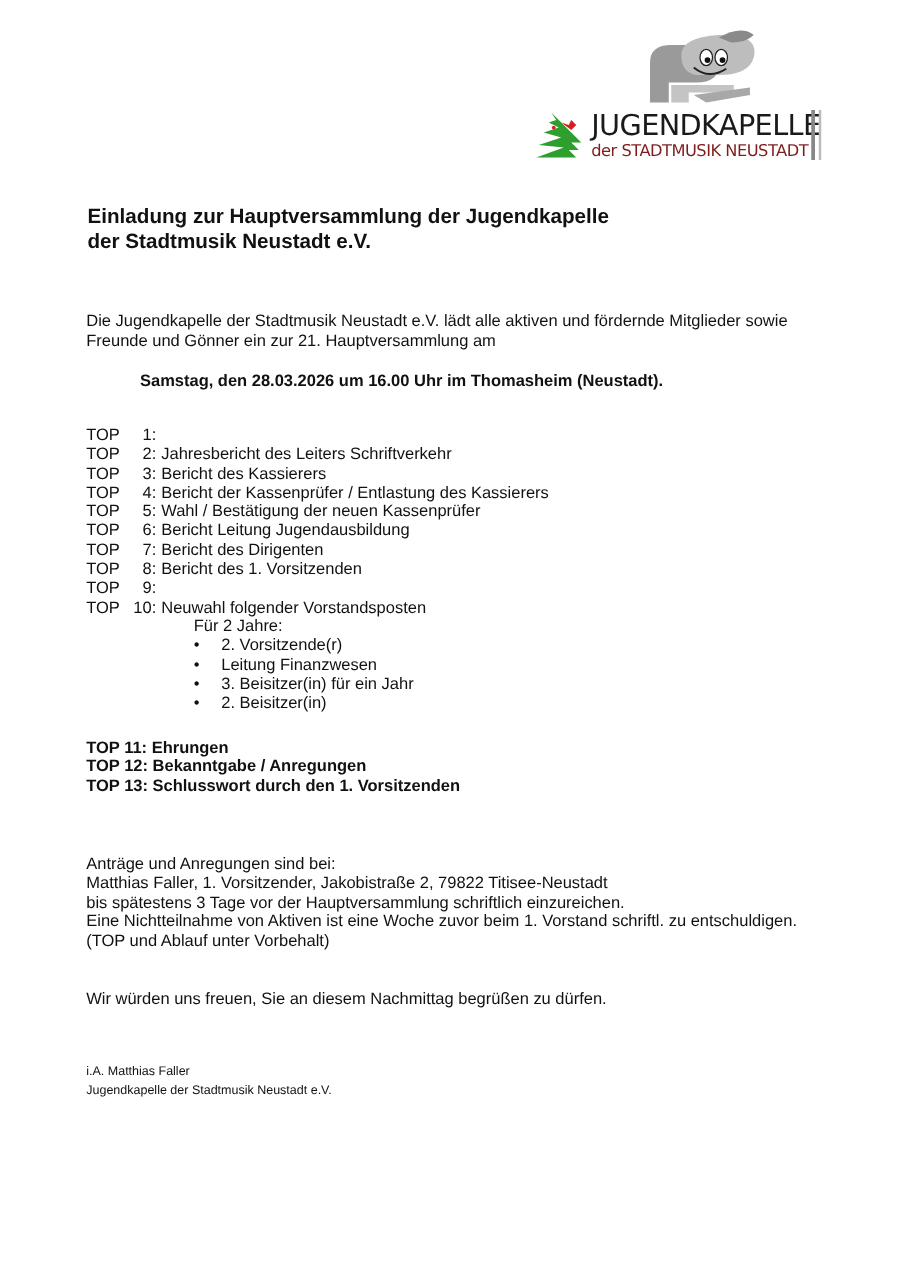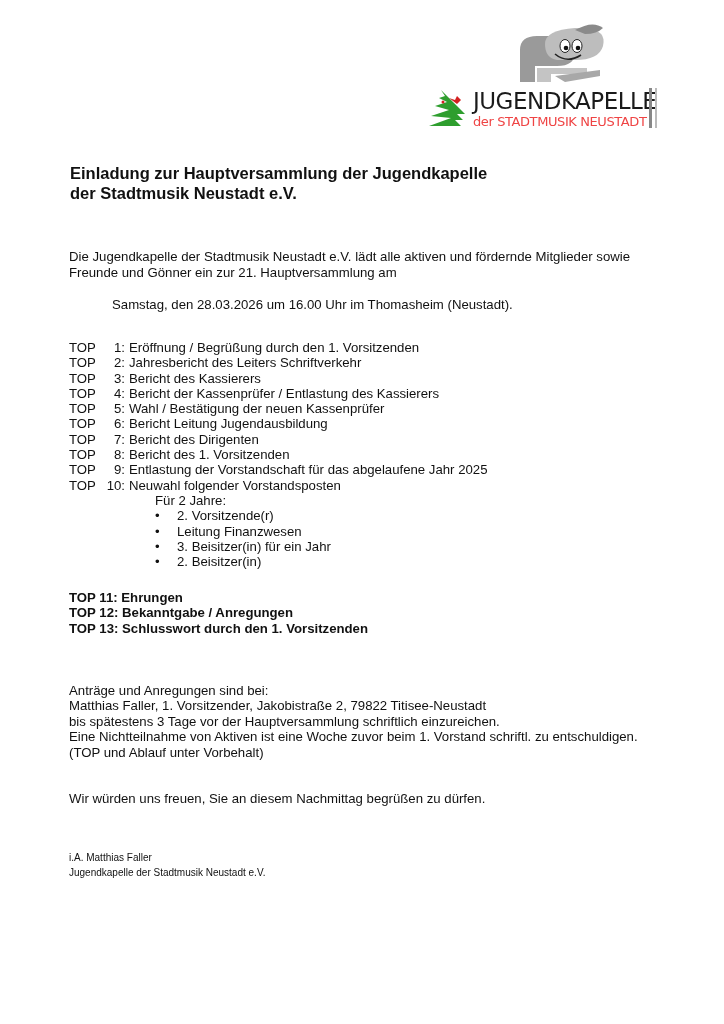--- a/index.html
+++ b/index.html
@@ -1,27 +1,27 @@
 <!DOCTYPE html>
 <html><head>
   <meta charset="utf-8">
   <style>
     html, body { margin: 0; padding: 0; background: #ffffff; }
     body { width: 724px; height: 1024px; position: relative; overflow: hidden;
            font-family: "Liberation Sans", sans-serif; color: #111; }
     .logo { position: absolute; left: 425px; top: 22px; width: 235px; height: 108px; }
     .logo-text-main { position: absolute; left: 48px; top: 66px; font-size: 23px; font-weight: normal;
            letter-spacing: -0.5px; color: #1a1a1a; font-family: "DejaVu Sans", sans-serif; }
-    .logo-text-sub { position: absolute; left: 48px; top: 92px; font-size: 13px; color: #ef4444;
+    .logo-text-sub { position: absolute; left: 48px; top: 92px; font-size: 13px; color: #7f1d1d;
            letter-spacing: -0.4px; font-family: "DejaVu Sans", sans-serif; }
     .logo-bar { position: absolute; left: 224px; top: 66px; width: 3px; height: 40px; background: #888; }
     .logo-bar2 { position: absolute; left: 230px; top: 66px; width: 2px; height: 40px; background: #bbb; }
     .title { position: absolute; left: 70px; top: 163px; font-size: 16.5px; font-weight: bold; line-height: 20px; }
     .intro { position: absolute; left: 69px; top: 249px; font-size: 13.2px; line-height: 15.5px; width: 630px; }
-    .date-line { position: absolute; left: 112px; top: 297px; font-size: 13.2px; font-weight: normal; }
+    .date-line { position: absolute; left: 112px; top: 297px; font-size: 13.2px; font-weight: bold; }
     .agenda { position: absolute; left: 69px; top: 340px; font-size: 13.2px; line-height: 15.3px; }
     .agenda .row { display: flex; white-space: pre; }
     .agenda .top { width: 36px; }
     .agenda .num { width: 20px; text-align: right; }
     .sub { padding-left: 86px; }
     .bullets { list-style: none; margin: 0; padding: 0 0 0 86px; }
     .bullets li { display: flex; }
     .bullets .dot { width: 22px; }
     .agenda2 { position: absolute; left: 69px; top: 590px; font-size: 13.2px; line-height: 15.3px; font-weight: bold; }
     .notes { position: absolute; left: 69px; top: 683px; font-size: 13.2px; line-height: 15.4px; }
@@ -61,29 +61,29 @@
   <div>der Stadtmusik Neustadt e.V.</div>
 </div>
 
 <div class="intro">
   <div>Die Jugendkapelle der Stadtmusik Neustadt e.V. lädt alle aktiven und fördernde Mitglieder sowie</div>
   <div>Freunde und Gönner ein zur 21. Hauptversammlung am</div>
 </div>
 <div class="date-line">Samstag, den 28.03.2026 um 16.00 Uhr im Thomasheim (Neustadt).</div>
 
 <div class="agenda">
-  <div class="row"><span class="top">TOP</span><span class="num">1:</span><span style="padding-left:4px">Eröffnung / Begrüßung durch den 1. Vorsitzenden</span></div>
+  <div class="row"><span class="top">TOP</span><span class="num">1:</span></div>
   <div class="row"><span class="top">TOP</span><span class="num">2:</span><span style="padding-left:4px">Jahresbericht des Leiters Schriftverkehr</span></div>
   <div class="row"><span class="top">TOP</span><span class="num">3:</span><span style="padding-left:4px">Bericht des Kassierers</span></div>
   <div class="row"><span class="top">TOP</span><span class="num">4:</span><span style="padding-left:4px">Bericht der Kassenprüfer / Entlastung des Kassierers</span></div>
   <div class="row"><span class="top">TOP</span><span class="num">5:</span><span style="padding-left:4px">Wahl / Bestätigung der neuen Kassenprüfer</span></div>
   <div class="row"><span class="top">TOP</span><span class="num">6:</span><span style="padding-left:4px">Bericht Leitung Jugendausbildung</span></div>
   <div class="row"><span class="top">TOP</span><span class="num">7:</span><span style="padding-left:4px">Bericht des Dirigenten</span></div>
   <div class="row"><span class="top">TOP</span><span class="num">8:</span><span style="padding-left:4px">Bericht des 1. Vorsitzenden</span></div>
-  <div class="row"><span class="top">TOP</span><span class="num">9:</span><span style="padding-left:4px">Entlastung der Vorstandschaft für das abgelaufene Jahr 2025</span></div>
+  <div class="row"><span class="top">TOP</span><span class="num">9:</span></div>
   <div class="row"><span class="top" style="width:29px">TOP</span><span class="num" style="width:27px">10:</span><span style="padding-left:4px">Neuwahl folgender Vorstandsposten</span></div>
   <div class="sub">Für 2 Jahre:</div>
   <ul class="bullets">
     <li>
         <span class="dot">•</span>
         <span>2. Vorsitzende(r)</span>
       </li>
     <li>
         <span class="dot">•</span>
         <span>Leitung Finanzwesen</span>

